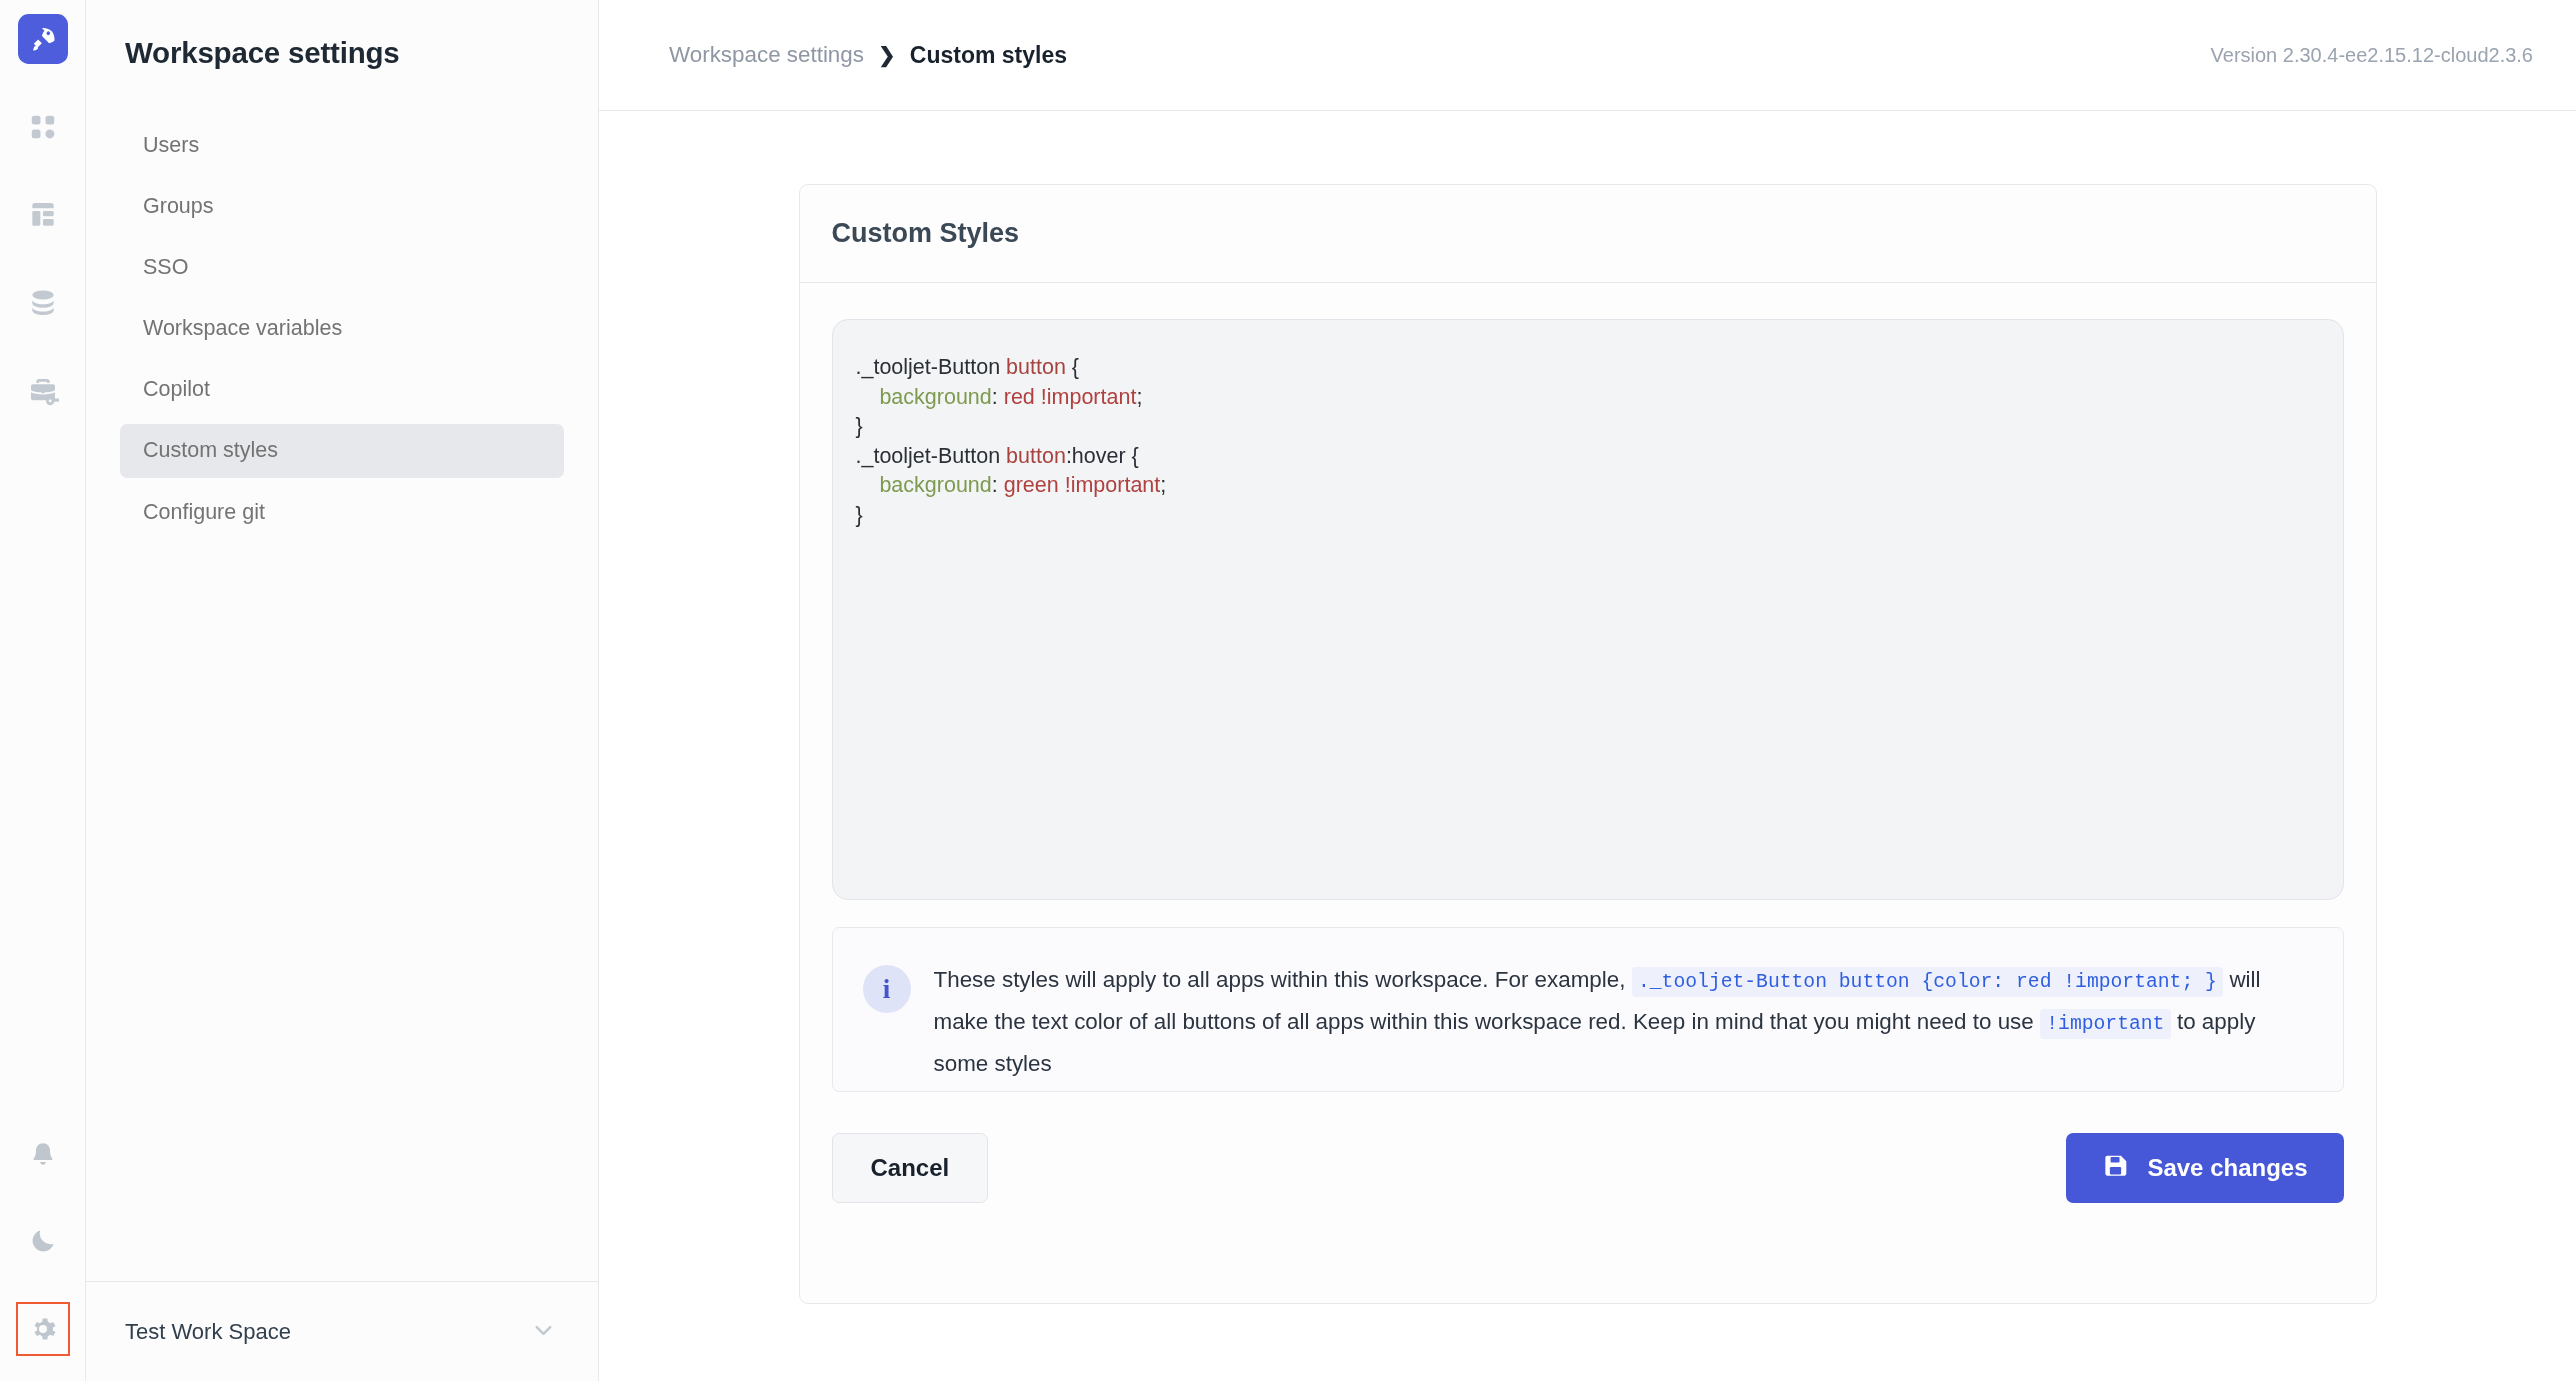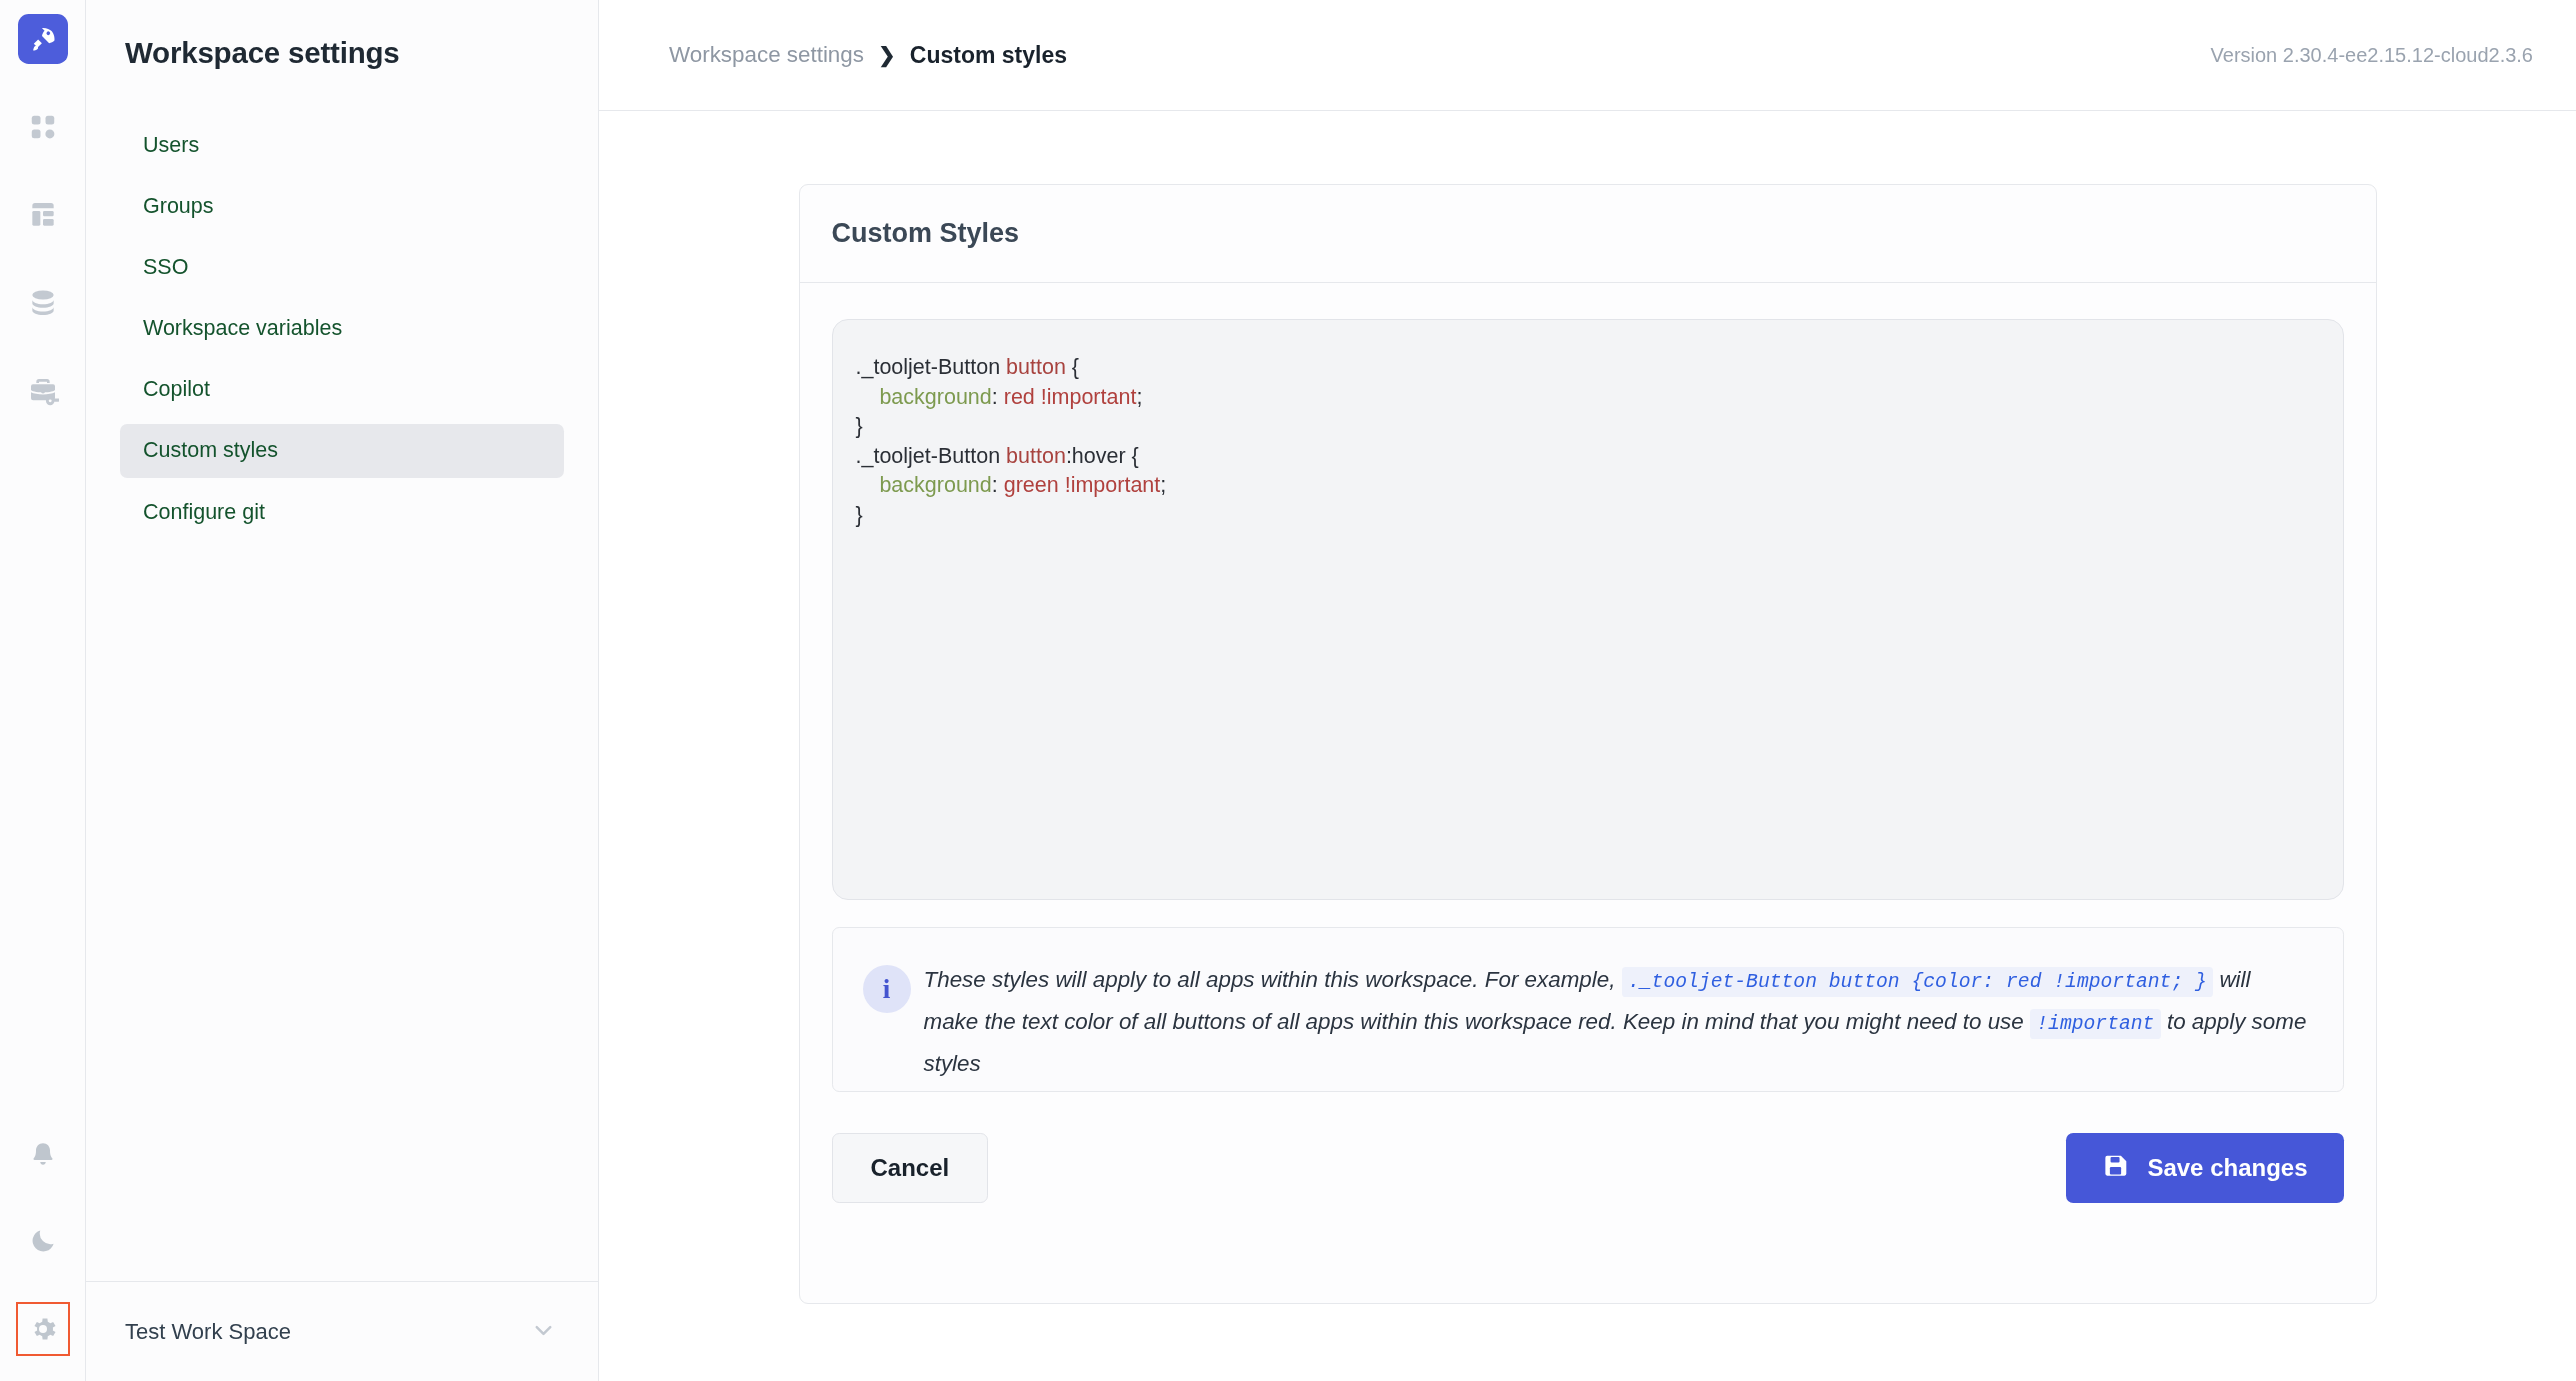--- a/index.html
+++ b/index.html
@@ -48,21 +48,21 @@
     display: flex; flex-direction: column;
   }
   .sidebar-title {
     font-size: 29.5px; font-weight: 700; color: #1f2933;
     padding: 36px 0 0 39px; letter-spacing: -0.2px;
   }
   .nav { margin-top: 48px; padding: 0 34px; display: flex; flex-direction: column; }
   .nav-item {
     height: 54px; display: flex; align-items: center;
     padding-left: 23px; border-radius: 7.2px;
-    font-size: 21.5px; color: #14532d; cursor: pointer;
+    font-size: 21.5px; color: #737373; cursor: pointer;
     margin-bottom: 7.2px;
   }
   .nav-item.active { background: #e7e8ec; }
   .sidebar-grow { flex: 1 1 auto; }
   .ws-select {
     border-top: 0.9px solid #e6e8ec;
     height: 100px; display:flex; align-items:center;
     padding: 0 41px 0 39px; cursor: pointer;
   }
   .ws-name { font-size: 22px; color: #32404e; flex: 1 1 auto; }
@@ -125,23 +125,22 @@
     height: 165px;
   }
   .info-circle {
     width: 48px; height: 48px; border-radius: 50%;
     background: #dfe3f8; color: #4454cf;
     display:flex; align-items:center; justify-content:center;
     font-size: 27px; font-weight: 700; font-family: "Liberation Serif", serif;
     flex: 0 0 48px; margin-top: 5.4px;
   }
   .notice-text {
-    margin-left: 13px; font-size: 22.4px; line-height: 40px;
+    margin-left: 23px; font-size: 22.4px; line-height: 40px;
     color: #2b3440;
-    font-style: italic;
   }
   .code-chip {
     font-family: "Liberation Mono", monospace;
     font-size: 19.7px; color: #2f5fe0;
     background: #eef1fb; border-radius: 3.6px;
     padding: 3.6px 6.3px;
   }
 
   .actions { margin-top: 41px; display: flex; justify-content: space-between; align-items: center; gap: 26px; }
   .btn-cancel {

